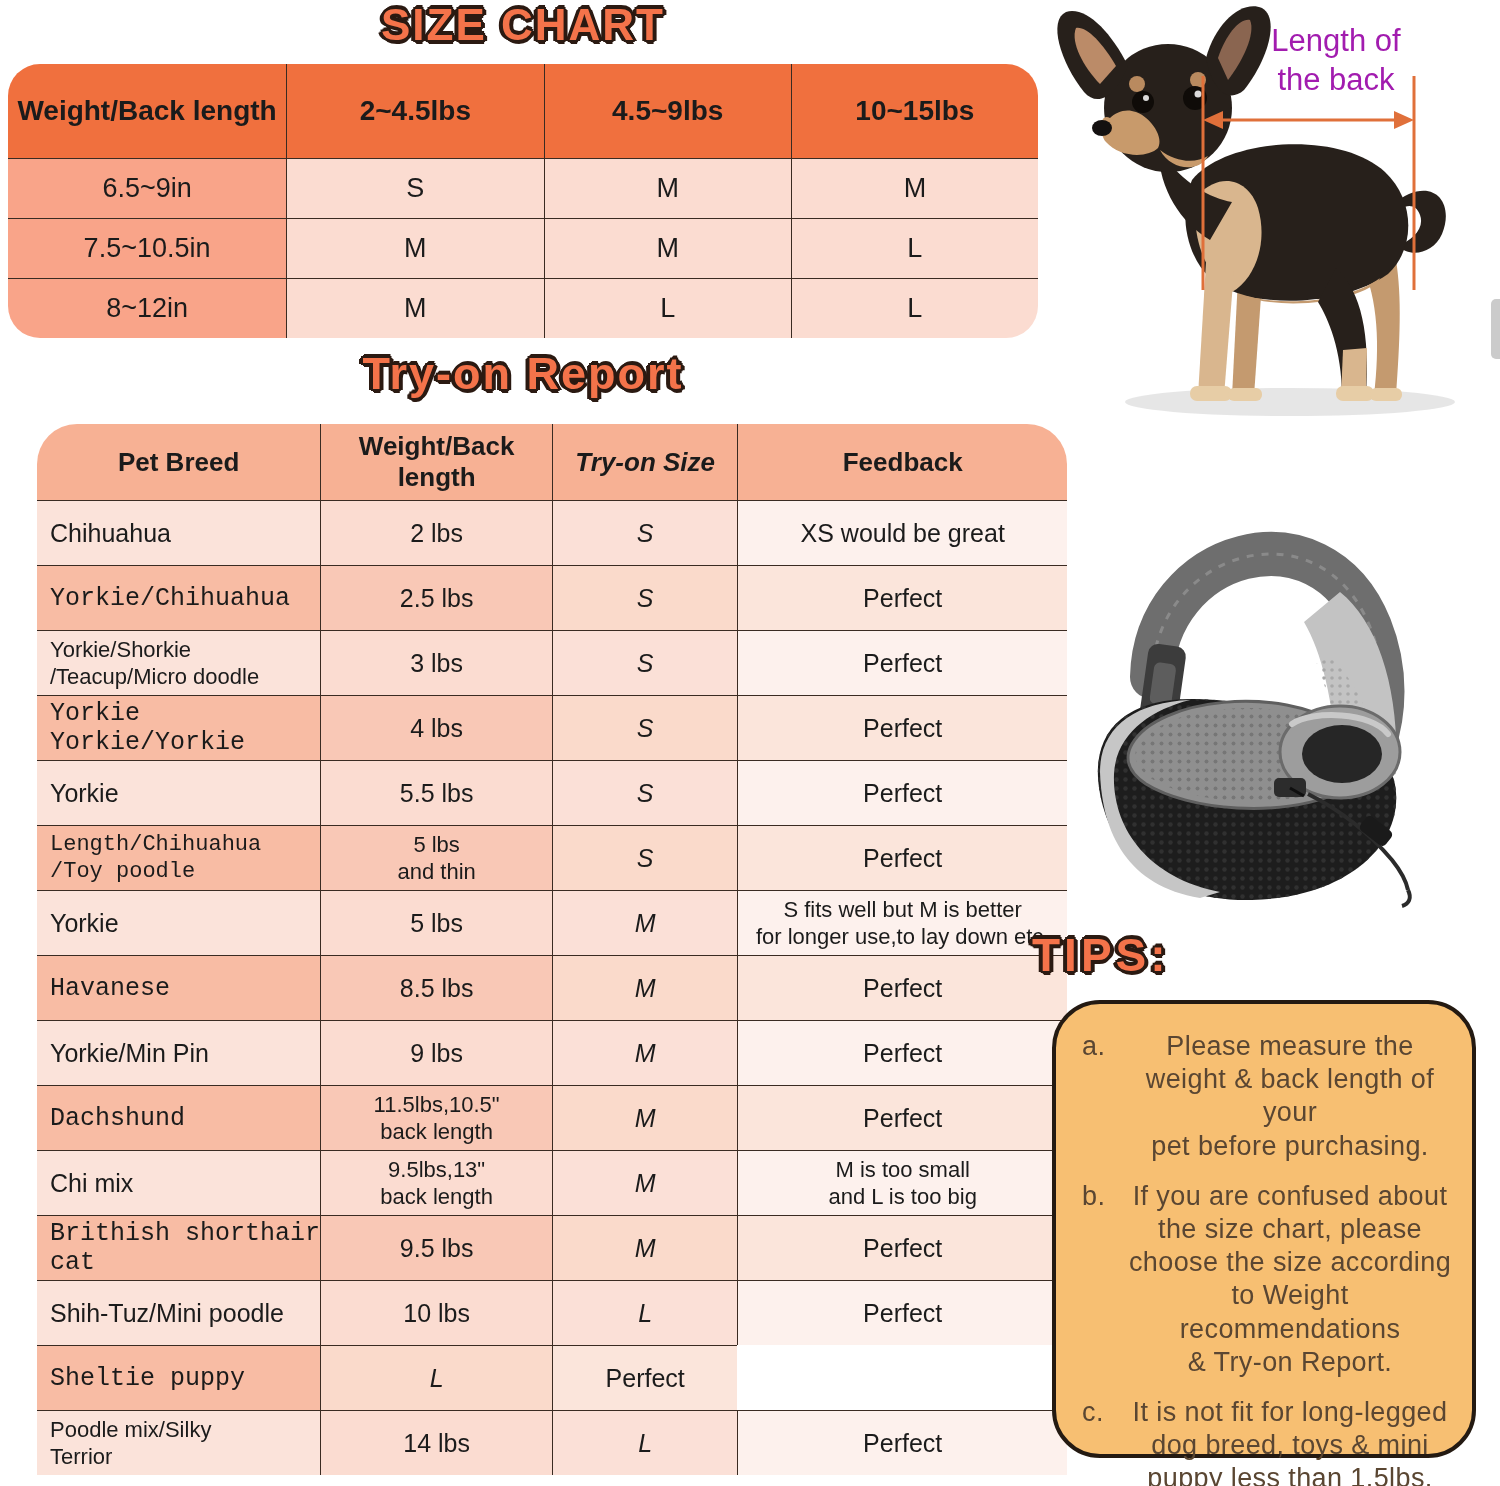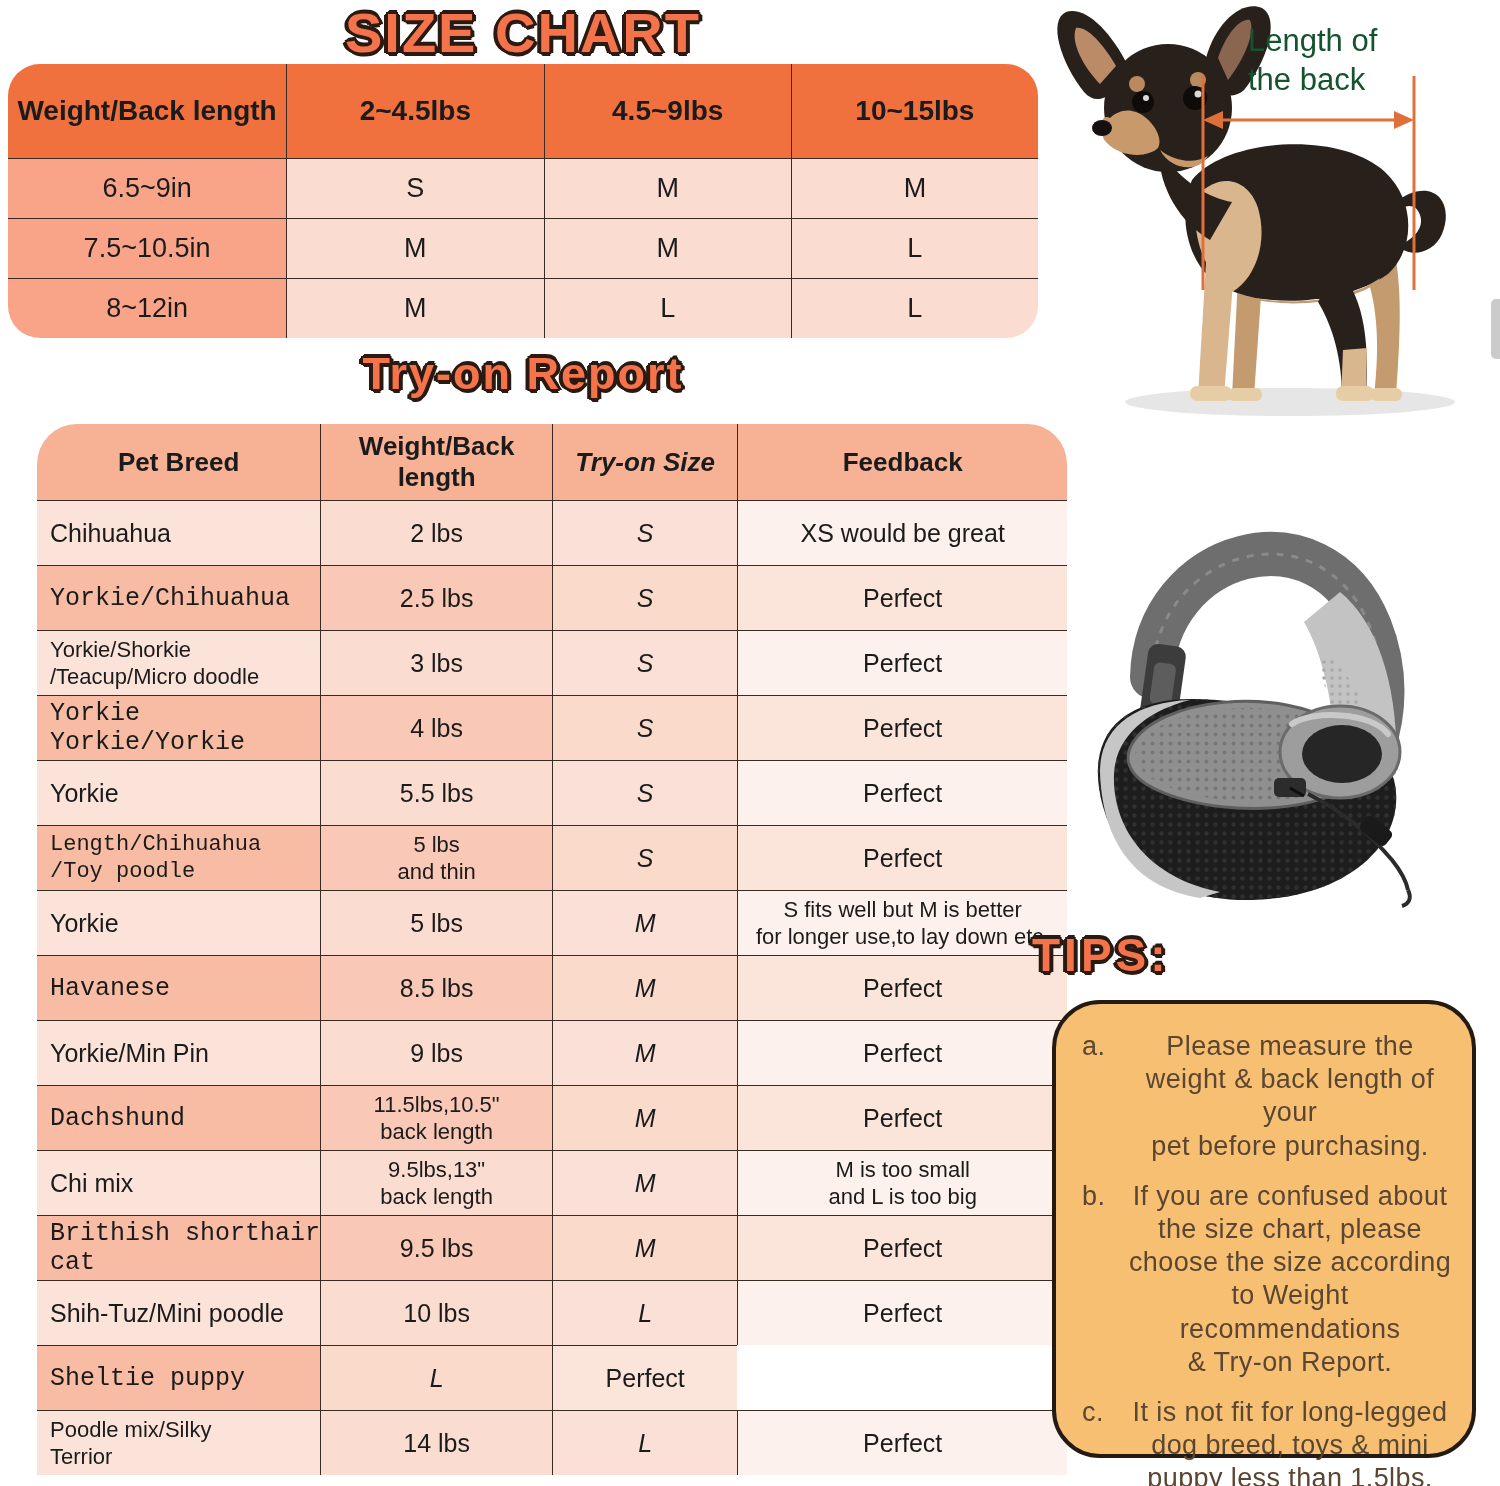--- a/index.html
+++ b/index.html
@@ -5,21 +5,21 @@
   html,body{margin:0;padding:0;background:#fff;}
   .canvas{position:relative;width:1500px;height:1486px;background:#ffffff;overflow:hidden;
           font-family:"Liberation Sans", sans-serif;color:#1b1b1b;}
 
   
   .bubble{font-weight:bold;color:#F4734A;letter-spacing:2px;
     text-shadow:
       3px 0 0 #2b1a12,-3px 0 0 #2b1a12,0 3px 0 #2b1a12,0 -3px 0 #2b1a12,
       2px 2px 0 #2b1a12,-2px 2px 0 #2b1a12,2px -2px 0 #2b1a12,-2px -2px 0 #2b1a12,
       4px 1px 0 #2b1a12,-4px 1px 0 #2b1a12,1px 4px 0 #2b1a12,1px -4px 0 #2b1a12;}
-  #size-title{position:absolute;left:8px;top:0px;width:1030px;text-align:center;font-size:56px;}
+  #size-title{position:absolute;left:8px;top:0px;width:1030px;text-align:center;font-size:44px;}
   #tryon-title{position:absolute;left:8px;top:348px;width:1030px;text-align:center;font-size:45px;}
   #tips-title{position:absolute;left:1032px;top:928px;font-size:46px;letter-spacing:4px;}
 
   
   #table1{position:absolute;left:8px;top:64px;width:1030px;border-radius:32px;overflow:hidden;}
   .t1row{display:grid;grid-template-columns:27% 25% 24% 24%;height:60px;}
   .t1row.head{height:94px;}
   .t1cell{display:flex;align-items:center;justify-content:center;font-size:27px;
           border-left:1.6px solid #3a2b22;}
   .t1cell.first{border-left:none;}
@@ -44,22 +44,22 @@
   .t2row .c2{background:#FBE0D7;font-style:italic;}
   .t2row .c3{background:#FDF1ED;}
   .t2row.dark .c0{background:#F8BCA4;font-family:Liberation Mono, monospace;}
   .t2row.dark .c1{background:#F9C8B6;}
   .t2row.dark .c2{background:#FADACB;}
   .t2row.dark .c3{background:#FBE5DB;}
 
   
   #dog-figure{position:absolute;left:1040px;top:0px;width:460px;height:432px;}
   #dog-figure svg{position:absolute;left:0;top:0;}
-  #back-length-label{position:absolute;left:208px;top:22px;width:176px;text-align:left;
-      font-size:31px;line-height:1.25;color:#14532d;}
+  #back-length-label{position:absolute;left:208px;top:22px;width:176px;text-align:center;
+      font-size:31px;line-height:1.25;color:#a21caf;}
   #bag-figure{position:absolute;left:1040px;top:442px;width:460px;height:478px;}
   #edge-sliver{position:absolute;left:1491px;top:299px;width:9px;height:60px;background:#cbcbcb;
       border-radius:5px 0 0 5px;}
 
   
   #tips-box{position:absolute;left:1052px;top:1000px;width:424px;height:458px;background:#F7BF72;
       border:4.5px solid #241a12;border-radius:48px;box-sizing:border-box;
       padding:26px 20px 0 26px;}
   .tip-item{display:flex;margin-bottom:17px;color:#5A4632;font-size:27px;line-height:1.23;
       letter-spacing:0.4px;}

